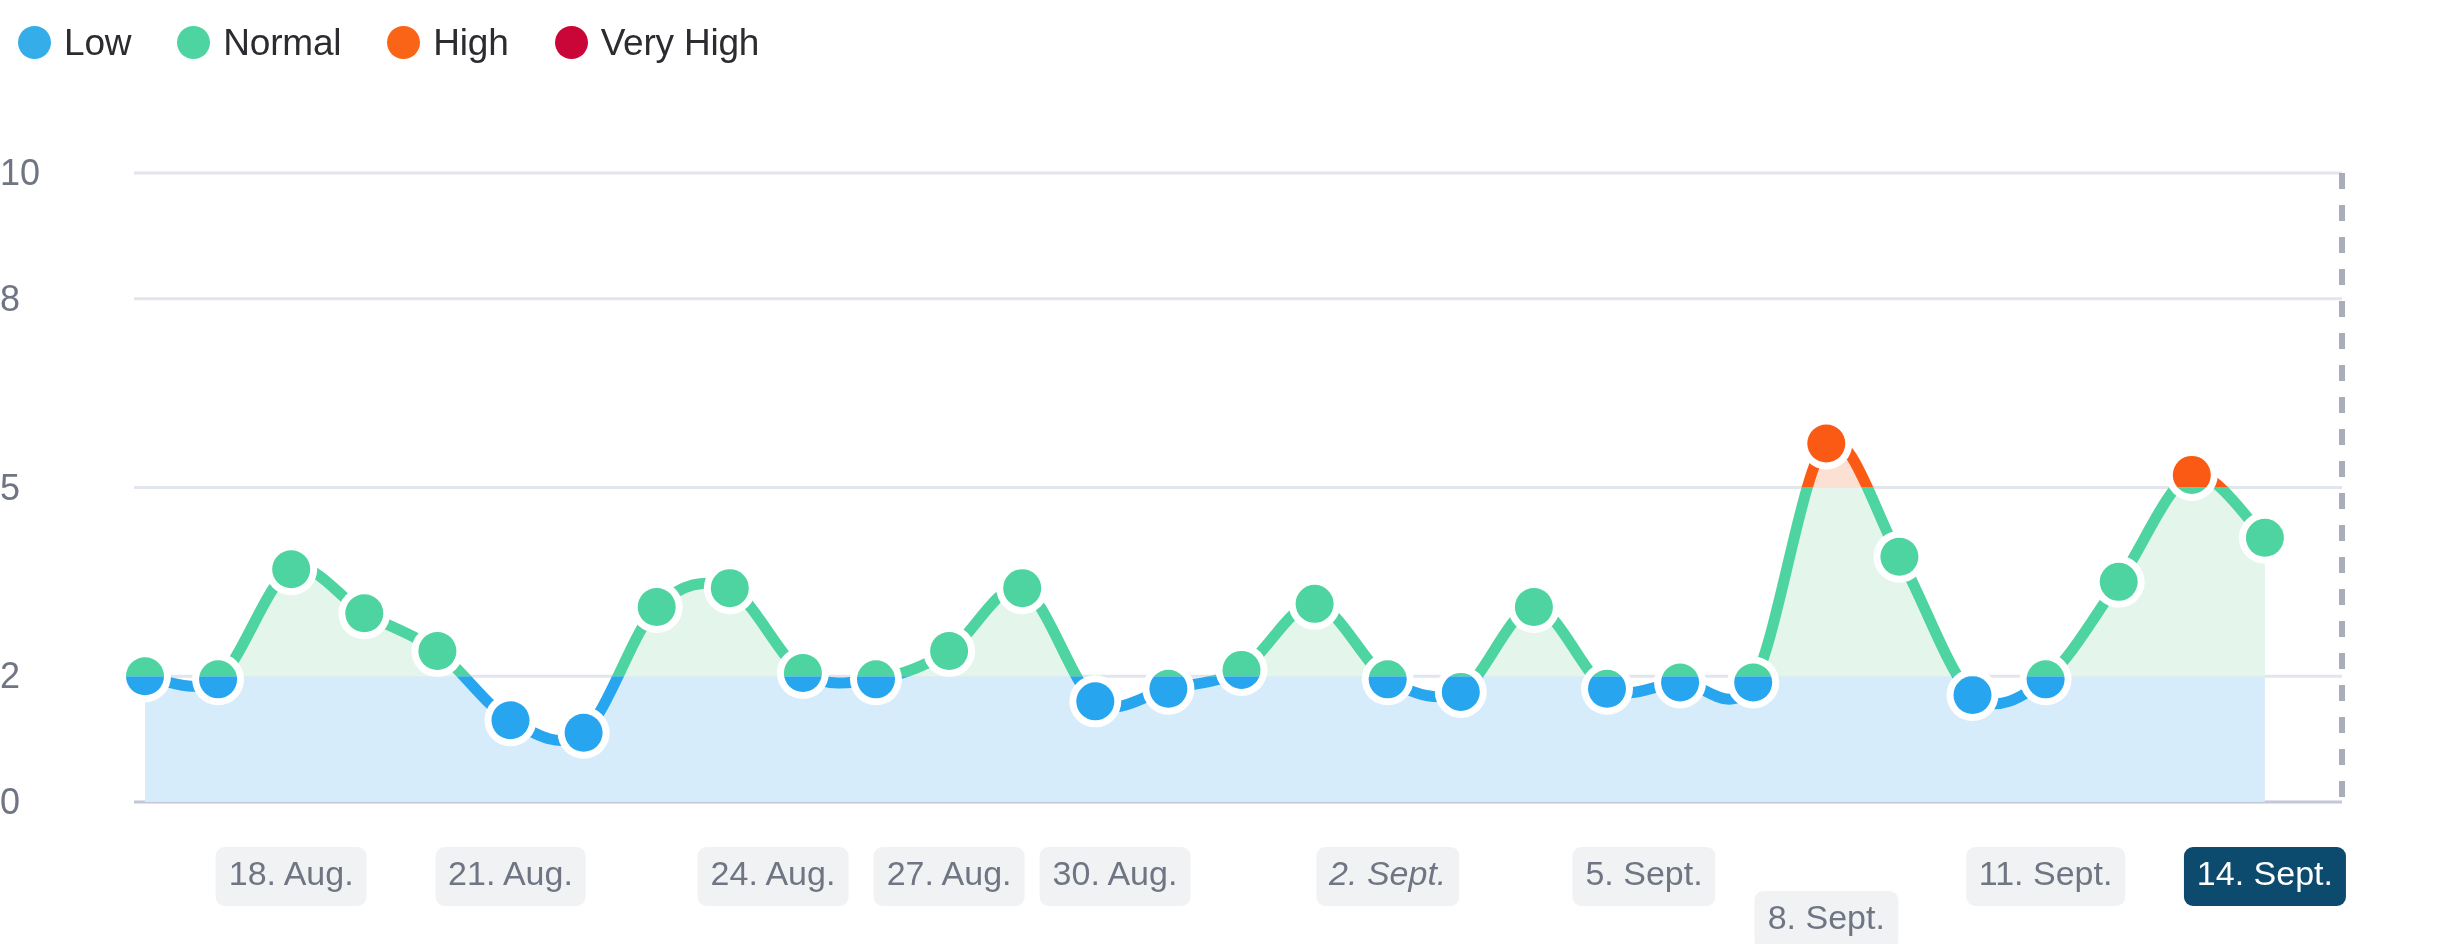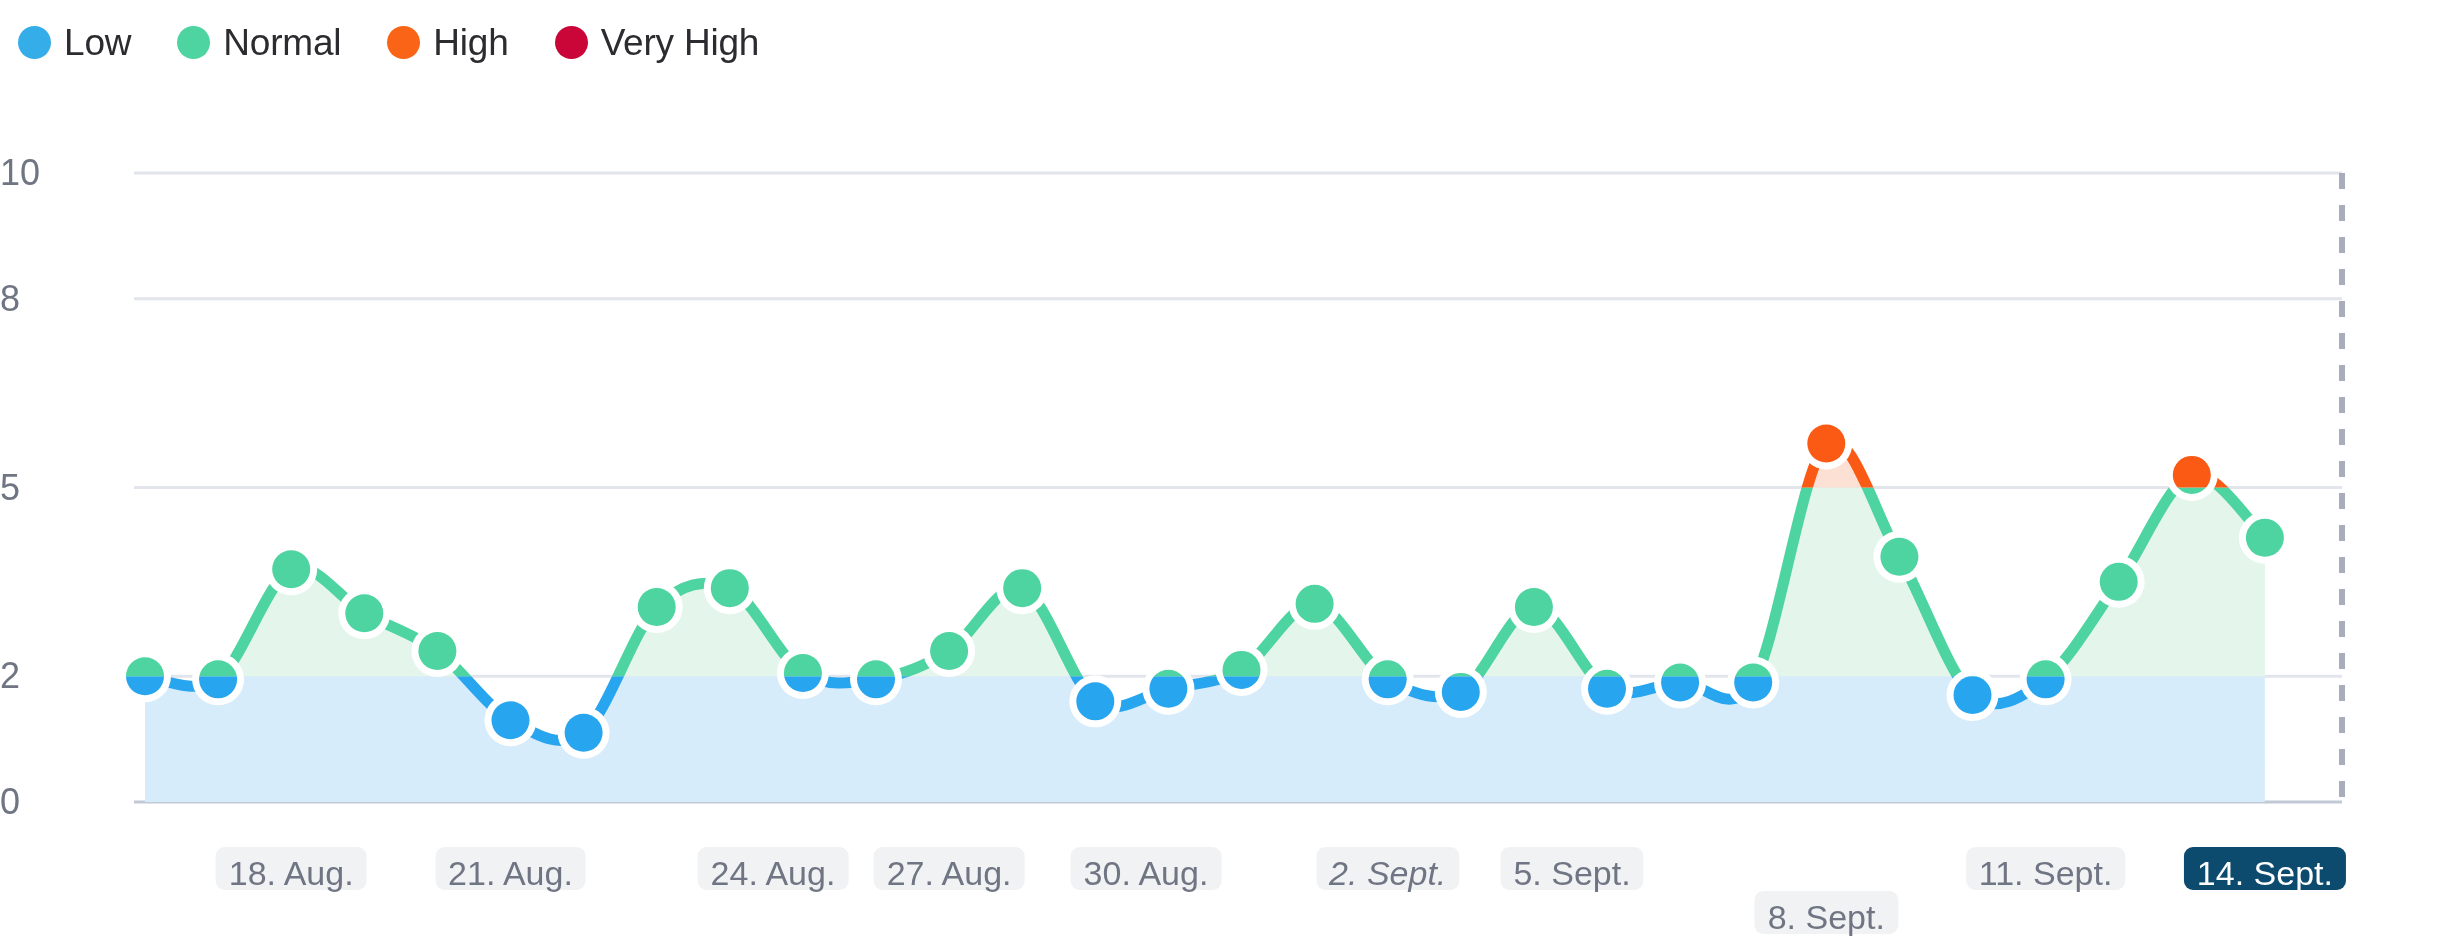--- a/index.html
+++ b/index.html
@@ -86,21 +86,21 @@
     pointer-events: none;
   }
   .x-tick {
     position: absolute;
     transform: translateX(-50%);
     font-size: 34px;
     line-height: 1;
     color: #6f7583;
     background: #f1f2f4;
     border-radius: 9px;
-    padding: 9px 13px 0 13px;
+    padding: 9px 13px 16px 13px;
     white-space: nowrap;
   }
   .x-tick.today {
     background: #0c4a6e;
     color: #ffffff;
   }
 </style>
 </head>
 <body>
 
@@ -384,21 +384,21 @@
       <div class="y-tick-wrap" style="top: 469.5px;">5</div>
       <div class="y-tick-wrap" style="top: 658.2px;">2</div>
       <div class="y-tick-wrap" style="top: 784px;">0</div>
     </div>
 
   <div id="x-axis">
       <div class="x-tick" style="left: 291.2px; top: 847px;">18. Aug.</div>
       <div class="x-tick" style="left: 510.5px; top: 847px;">21. Aug.</div>
       <div class="x-tick" style="left: 773px; top: 847px;">24. Aug.</div>
       <div class="x-tick" style="left: 949.1px; top: 847px;">27. Aug.</div>
-      <div class="x-tick" style="left: 1146px; top: 847px;">30. Aug.</div>
+      <div class="x-tick" style="left: 1115px; top: 847px;">30. Aug.</div>
       <div class="x-tick" style="left: 1387.7px; top: 847px; font-style: italic;">2. Sept.</div>
-      <div class="x-tick" style="left: 1572px; top: 847px;">5. Sept.</div>
+      <div class="x-tick" style="left: 1644px; top: 847px;">5. Sept.</div>
       <div class="x-tick" style="left: 1826.3px; top: 883px; margin-top: 8px;">8. Sept.</div>
       <div class="x-tick" style="left: 2045.6px; top: 847px;">11. Sept.</div>
       <div class="x-tick today" style="left: 2264.9px; top: 847px;">14. Sept.</div>
     </div>
 
 </div>
 
 </body></html>

